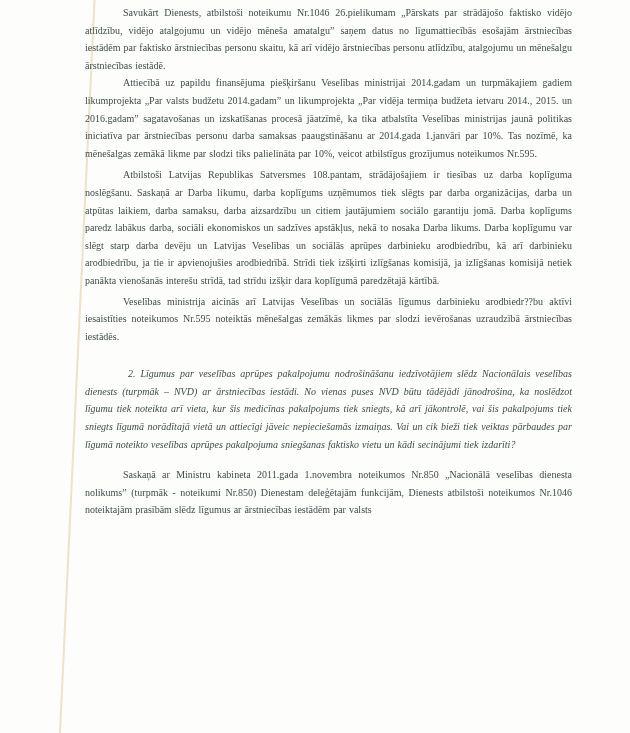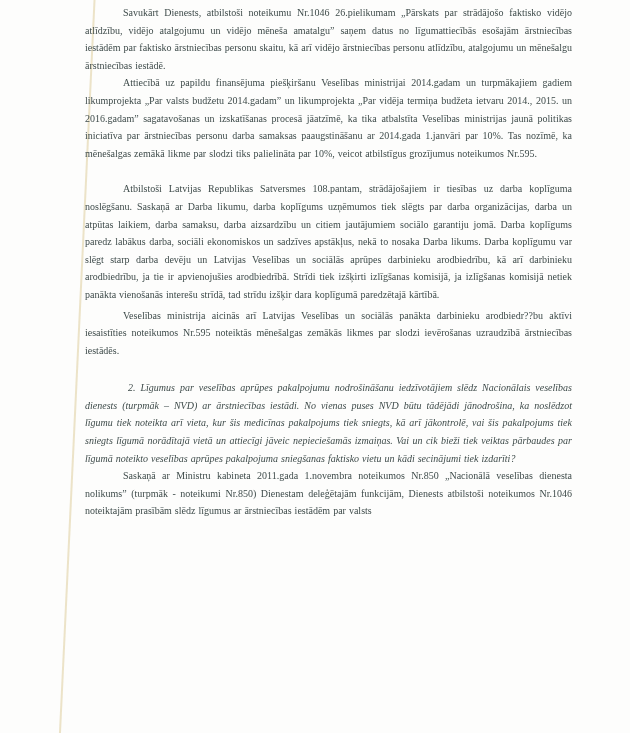--- a/index.html
+++ b/index.html
@@ -46,35 +46,35 @@
     font-size: 10px;
     line-height: 17.6px;
     text-align: justify;
     word-spacing: 0.5px;
   }
   .textblock p {
     margin: 0;
     text-indent: 38px;
   }
   p.gap-1 { }
-  p.gap-2 { margin-top: 18px; }
+  p.gap-2 { margin-top: 4px; }
   p.gap-3 { margin-top: 3px; }
   p.gap-lg { margin-top: 20px; }
-  p.gap-xl { }
+  p.gap-xl { margin-top: 13px; }
   p.italic {
     font-style: italic;
     text-indent: 43px;
   }
 </style>
 </head>
 <body>
 
 <div class="page">
   <div class="crease"></div>
   <div class="textblock">
     <p>Savukārt Dienests, atbilstoši noteikumu Nr.1046 26.pielikumam „Pārskats par strādājošo faktisko vidējo atlīdzību, vidējo atalgojumu un vidējo mēneša amatalgu” saņem datus no līgumattiecībās esošajām ārstniecības iestādēm par faktisko ārstniecības personu skaitu, kā arī vidējo ārstniecības personu atlīdzību, atalgojumu un mēnešalgu ārstniecības iestādē.</p>
     <p class="gap-1">Attiecībā uz papildu finansējuma piešķiršanu Veselības ministrijai 2014.gadam un turpmākajiem gadiem likumprojekta „Par valsts budžetu 2014.gadam” un likumprojekta „Par vidēja termiņa budžeta ietvaru 2014., 2015. un 2016.gadam” sagatavošanas un izskatīšanas procesā jāatzīmē, ka tika atbalstīta Veselības ministrijas jaunā politikas iniciatīva par ārstniecības personu darba samaksas paaugstināšanu ar 2014.gada 1.janvāri par 10%. Tas nozīmē, ka mēnešalgas zemākā likme par slodzi tiks palielināta par 10%, veicot atbilstīgus grozījumus noteikumos Nr.595.</p>
     <p class="gap-2">Atbilstoši Latvijas Republikas Satversmes 108.pantam, strādājošajiem ir tiesības uz darba koplīguma noslēgšanu. Saskaņā ar Darba likumu, darba koplīgums uzņēmumos tiek slēgts par darba organizācijas, darba un atpūtas laikiem, darba samaksu, darba aizsardzību un citiem jautājumiem sociālo garantiju jomā. Darba koplīgums paredz labākus darba, sociāli ekonomiskos un sadzīves apstākļus, nekā to nosaka Darba likums. Darba koplīgumu var slēgt starp darba devēju un Latvijas Veselības un sociālās aprūpes darbinieku arodbiedrību, kā arī darbinieku arodbiedrību, ja tie ir apvienojušies arodbiedrībā. Strīdi tiek izšķirti izlīgšanas komisijā, ja izlīgšanas komisijā netiek panākta vienošanās interešu strīdā, tad strīdu izšķir dara koplīgumā paredzētajā kārtībā.</p>
-    <p class="gap-3">Veselības ministrija aicinās arī Latvijas Veselības un sociālās panākta darbinieku arodbiedr??bu aktīvi iesaistīties noteikumos Nr.595 noteiktās mēnešalgas zemākās likmes par slodzi ievērošanas uzraudzībā ārstniecības iestādēs.</p>
+    <p class="gap-3">Veselības ministrija aicinās arī Latvijas Veselības un sociālās līgumus darbinieku arodbiedr??bu aktīvi iesaistīties noteikumos Nr.595 noteiktās mēnešalgas zemākās likmes par slodzi ievērošanas uzraudzībā ārstniecības iestādēs.</p>
     <p class="gap-lg italic">2. Līgumus par veselības aprūpes pakalpojumu nodrošināšanu iedzīvotājiem slēdz Nacionālais veselības dienests (turpmāk – NVD) ar ārstniecības iestādi. No vienas puses NVD būtu tādējādi jānodrošina, ka noslēdzot līgumu tiek noteikta arī vieta, kur šis medicīnas pakalpojums tiek sniegts, kā arī jākontrolē, vai šis pakalpojums tiek sniegts līgumā norādītajā vietā un attiecīgi jāveic nepieciešamās izmaiņas. Vai un cik bieži tiek veiktas pārbaudes par līgumā noteikto veselības aprūpes pakalpojuma sniegšanas faktisko vietu un kādi secinājumi tiek izdarīti?</p>
     <p class="gap-xl">Saskaņā ar Ministru kabineta 2011.gada 1.novembra noteikumos Nr.850 „Nacionālā veselības dienesta nolikums” (turpmāk - noteikumi Nr.850) Dienestam deleģētajām funkcijām, Dienests atbilstoši noteikumos Nr.1046 noteiktajām prasībām slēdz līgumus ar ārstniecības iestādēm par valsts</p>
   </div>
 </div>
 
 </body></html>

